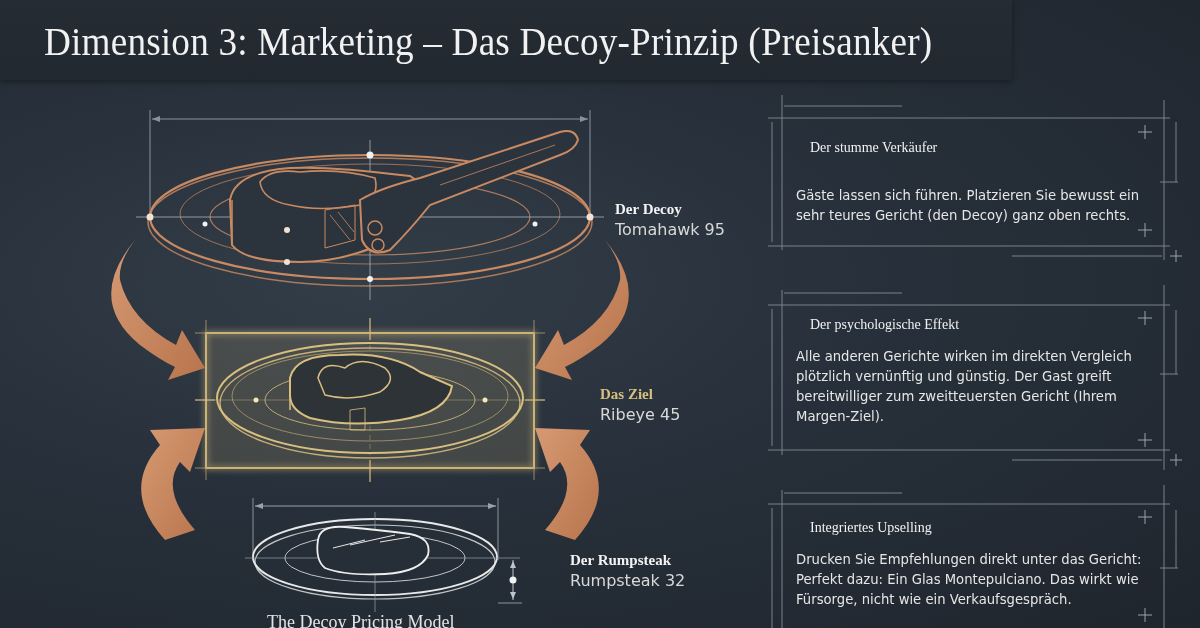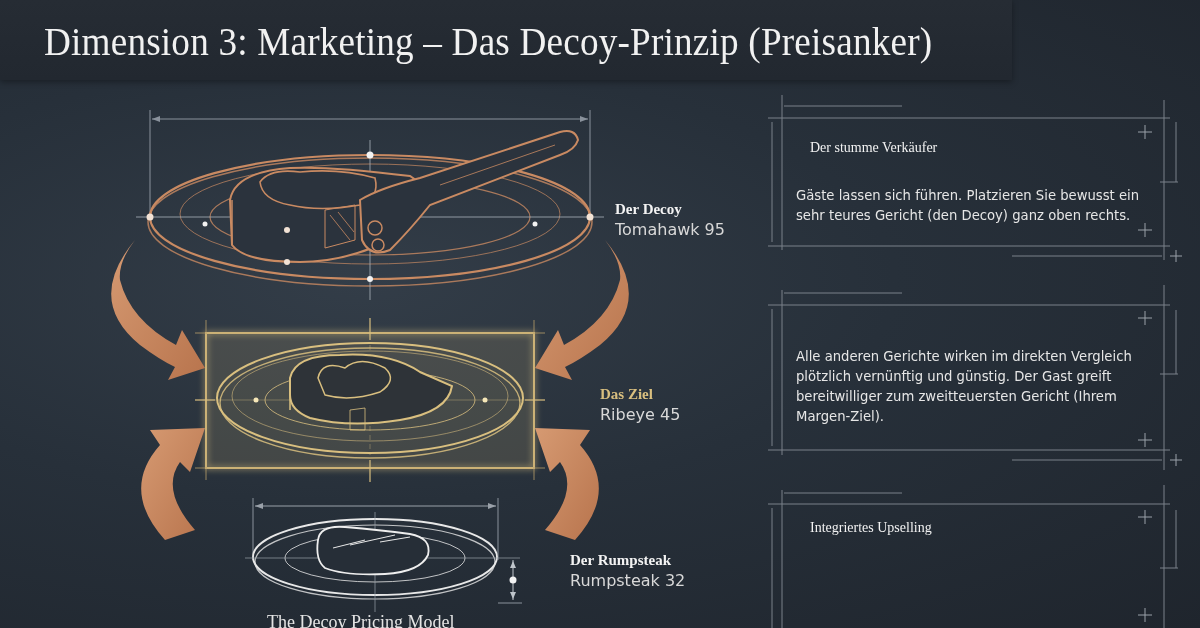--- a/index.html
+++ b/index.html
@@ -220,18 +220,20 @@
       <path d="M378 525 h14 M385 518 v14"></path>
   </g>
 </svg>
 
 <div class="card" style="top:118px; height:128px;">
   <h2 class="card-title" style="top:10px;">Der stumme Verkäufer</h2>
   <p class="card-body" style="top:49px;margin-top:19px;">Gäste lassen sich führen. Platzieren Sie bewusst ein sehr teures Gericht (den Decoy) ganz oben rechts.</p>
 </div>
 
 <div class="card" style="top:305px; height:145px;">
+  <h2 class="card-title" style="top:0px;">Der psychologische Effekt</h2>
   <p class="card-body" style="top:42px;">Alle anderen Gerichte wirken im direkten Vergleich plötzlich vernünftig und günstig. Der Gast greift bereitwilliger zum zweitteuersten Gericht (Ihrem Margen-Ziel).</p>
 </div>
 
 <div class="card" style="top:504px; height:140px;">
   <h2 class="card-title" style="top:4px;">Integriertes Upselling</h2>
+  <p class="card-body" style="top:46px;">Drucken Sie Empfehlungen direkt unter das Gericht: Perfekt dazu: Ein Glas Montepulciano. Das wirkt wie Fürsorge, nicht wie ein Verkaufsgespräch.</p>
 </div>
 
 </body></html>

